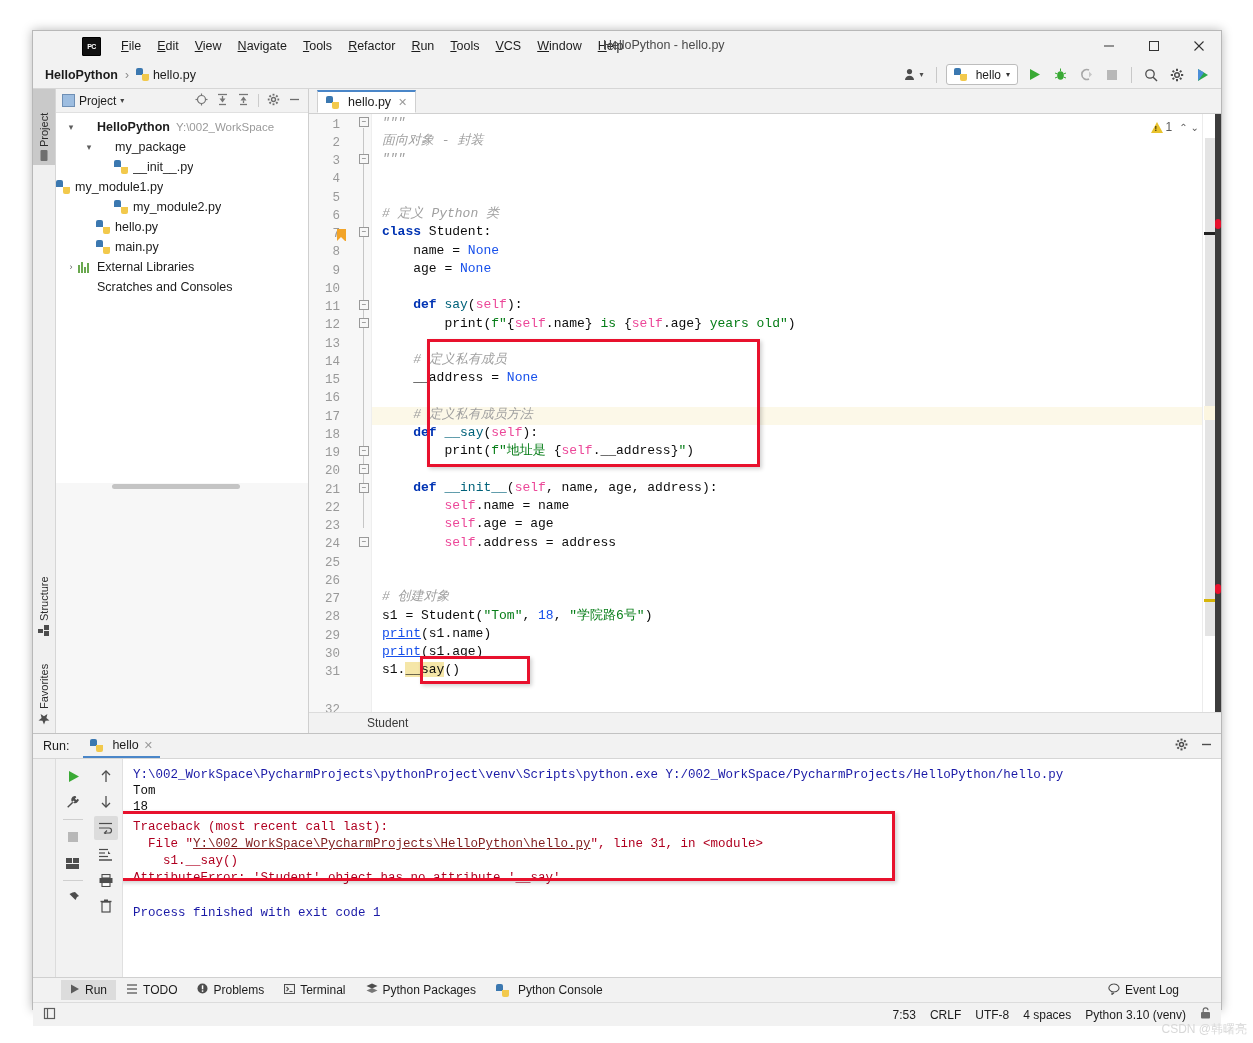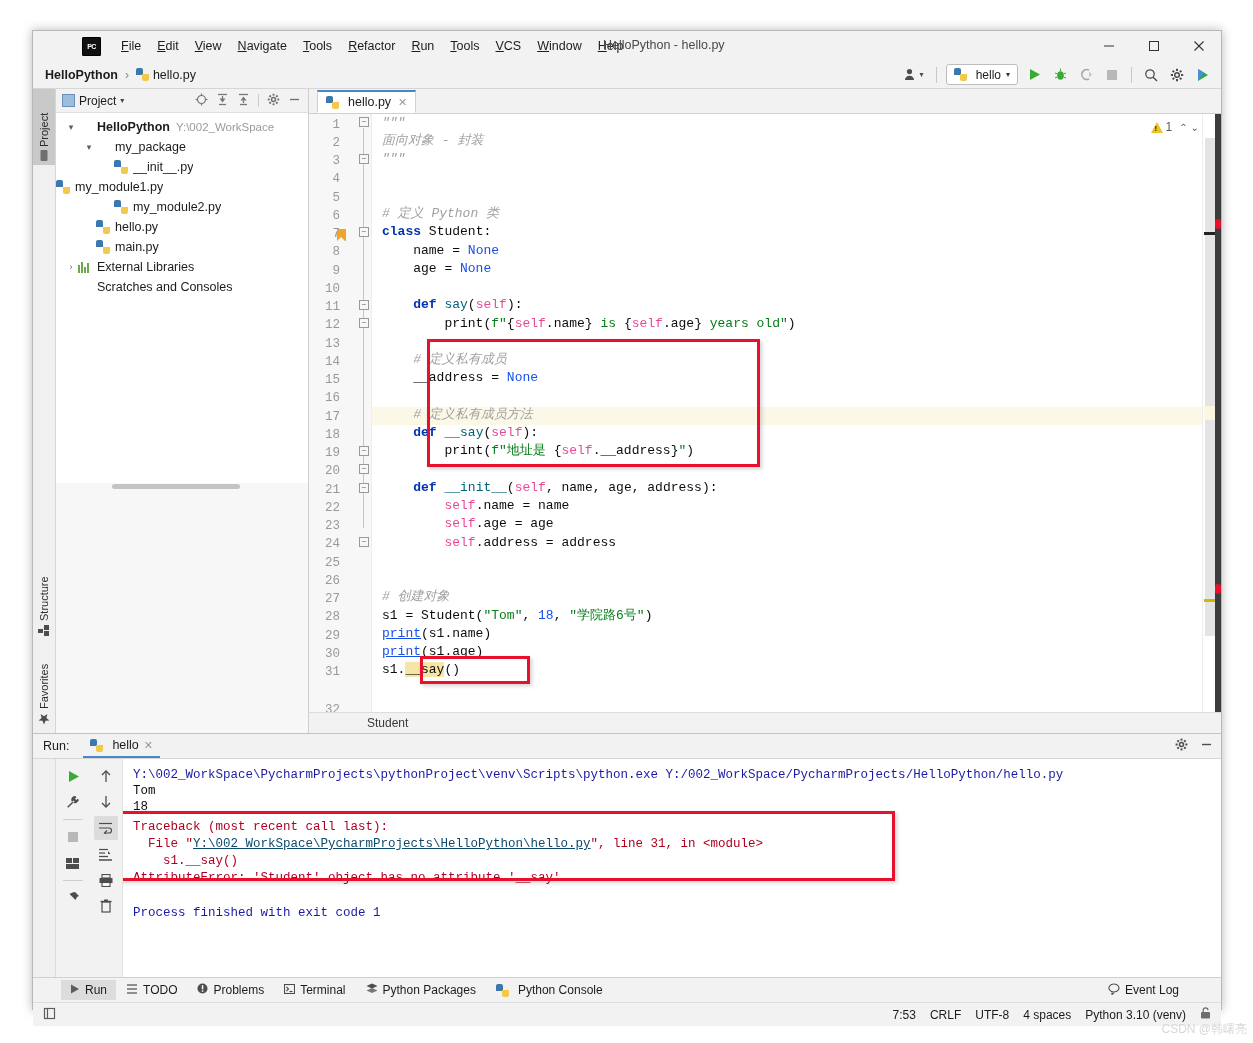--- a/index.html
+++ b/index.html
@@ -145,21 +145,21 @@
             padding-top:5px;gap:2px;}
   .runtools2{width:32px;background:#f2f2f2;display:flex;flex-direction:column;align-items:center;
             padding-top:5px;gap:2px;border-right:1px solid #e0e0e0;}
   .rt{width:24px;height:24px;display:flex;align-items:center;justify-content:center;}
   .rt.act{background:#dcdcdc;border-radius:2px;}
   .rtsep{width:20px;height:1px;background:#cfcfcf;margin:3px 0;}
   .console{flex:1;background:#fff;position:relative;overflow:hidden;}
   .cline{position:absolute;left:10px;white-space:pre;font-family:"Liberation Mono",monospace;
          font-size:12.5px;line-height:16px;color:#0d0d0d;}
   .c-blue{color:#1a1aa6;}
-  .c-link{color:#0c4a6e;text-decoration:underline;}
+  .c-link{color:#7f1d1d;text-decoration:underline;}
   .c-err{color:#b00020;}
 
   
   .btmtabs{height:24px;background:#f2f2f2;display:flex;align-items:center;border-top:1px solid #d0d0d0;
            padding-left:28px;position:relative;}
   .btab{display:flex;align-items:center;gap:5px;font-size:12px;color:#1c1c1c;padding:3px 9px;margin-right:2px;}
   .btab.sel{background:#dcdcdc;}
   .eventlog{position:absolute;right:42px;display:flex;align-items:center;gap:5px;font-size:12px;color:#1c1c1c;}
   .statusbar{height:23px;background:#f2f2f2;display:flex;align-items:center;border-top:1px solid #dcdcdc;
              position:relative;padding-left:10px;}

